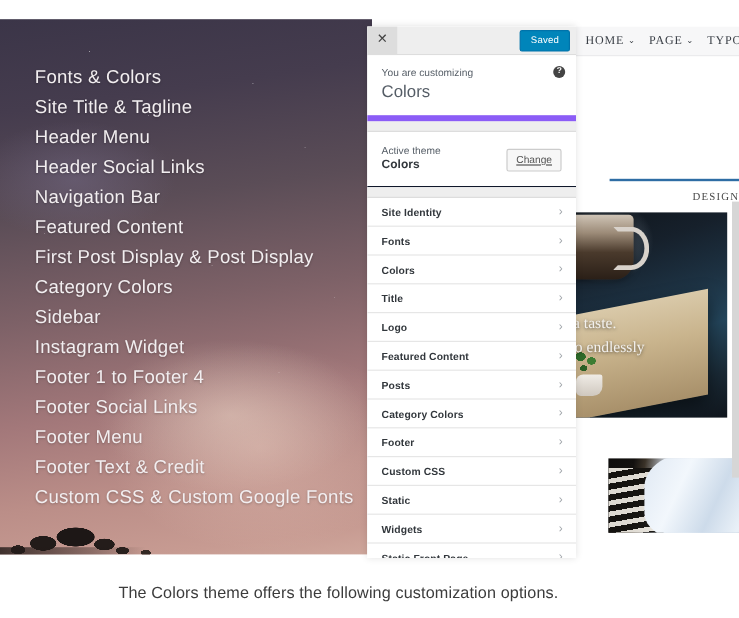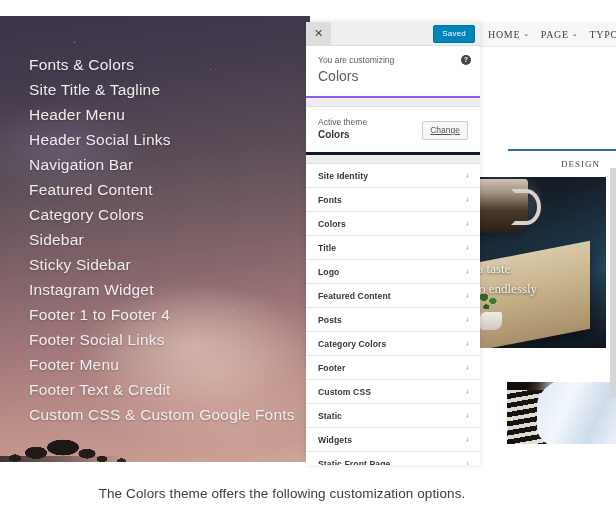--- a/index.html
+++ b/index.html
@@ -95,36 +95,36 @@
     border-radius: 2px;
     font-size: 8px; line-height: 1;
     padding: 4px 8px;
     letter-spacing: .2px;
     cursor: pointer;
     margin-left: 38px;
   }
   .cz-section {
     padding: 8px 12px 10px 12px;
     background: #fff;
-    border-bottom: 2px solid #8b5cf6;
+    border-bottom: 5px solid #8b5cf6;
     position: relative;
   }
   .cz-kicker { font-size: 8.5px; color: #555d66; line-height: 12px; }
   .cz-title  { font-size: 14px; color: #555d66; line-height: 19px; font-weight: 400; margin-top: 1px; }
   .cz-help {
     position: absolute; right: 9px; top: 9px;
     width: 10px; height: 10px; border-radius: 50%;
     background: #444; color: #fff;
     font-size: 7px; line-height: 10px; text-align: center;
     font-weight: bold; cursor: pointer;
   }
   .cz-gap { height: 9px; background: #eeeeee; border-bottom: 1px solid #ddd; }
   .cz-theme {
     padding: 9px 12px 10px 12px; background:#fff;
-    border-bottom: 3px solid #0f172a;
+    border-bottom: 1px solid #0f172a;
     display: flex; align-items: flex-start; justify-content: space-between;
   }
   .cz-theme-label { font-size: 8.5px; color: #555d66; line-height: 12px; }
   .cz-theme-name  { font-size: 10px; color: #32373c; font-weight: bold; line-height: 14px; }
   .cz-change {
     border: 1px solid #ccc; background: #f7f7f7; color: #555;
     font-size: 8.5px; border-radius: 2px; padding: 4px 7px; line-height: 1;
     cursor: pointer; margin-top: 5px; text-decoration: underline;
   }
   .cz-menu { background: #fff; }
@@ -159,21 +159,21 @@
   }
   .pv-caret { font-size: 7px; color: #3a3f46; }
 
   .pv-white { height: 104px; background: #fff; position: relative; }
   .pv-underline {
     position: absolute; left: 28px; bottom: 0; width: 108px; height: 2px; background: #2e6da4;
   }
   .pv-design {
     height: 26px; background:#fff;
     display:flex; align-items:center; justify-content:flex-end;
-    padding-right: 16px;
+    padding-right: 0;
     font-family: "Liberation Serif", serif;
     font-size: 9px; letter-spacing: 1px; color: #4a4a4a;
     overflow:hidden;
   }
 
   .pv-card1 {
     position: relative; height: 171px; margin: 0 10px 0 0;
     overflow: hidden;
     background:
       radial-gradient(ellipse 60px 50px at 18% 14%, #6e7b86 0%, rgba(110,123,134,0) 70%),
@@ -251,23 +251,23 @@
     <div class="hero-haze"></div>
     <div class="tree"></div>
 
     <div class="hero-list">
       <div class="hero-item">Fonts &amp; Colors</div>
       <div class="hero-item">Site Title &amp; Tagline</div>
       <div class="hero-item">Header Menu</div>
       <div class="hero-item">Header Social Links</div>
       <div class="hero-item">Navigation Bar</div>
       <div class="hero-item">Featured Content</div>
+      <div class="hero-item">First Post Display &amp; Post Display</div>
       <div class="hero-item">Category Colors</div>
       <div class="hero-item">Sidebar</div>
-      <div class="hero-item">Sticky Sidebar</div>
       <div class="hero-item">Instagram Widget</div>
       <div class="hero-item">Footer 1 to Footer 4</div>
       <div class="hero-item">Footer Social Links</div>
       <div class="hero-item">Footer Menu</div>
       <div class="hero-item">Footer Text &amp; Credit</div>
       <div class="hero-item">Custom CSS &amp; Custom Google Fonts</div>
     </div>
   </div>
 
   <div class="preview">

